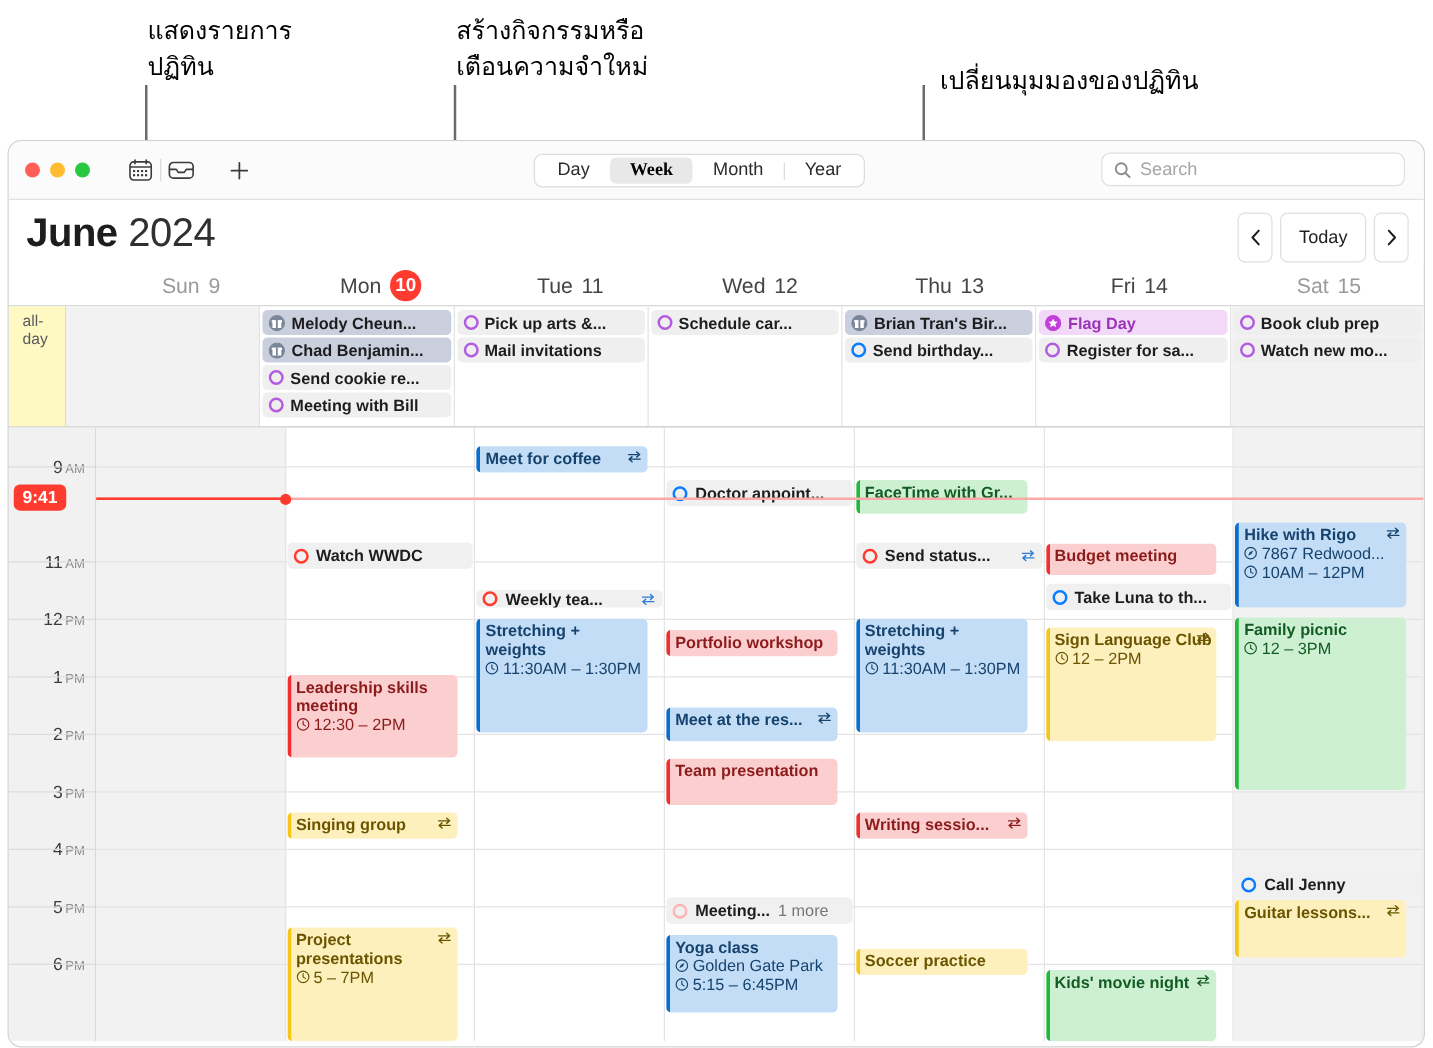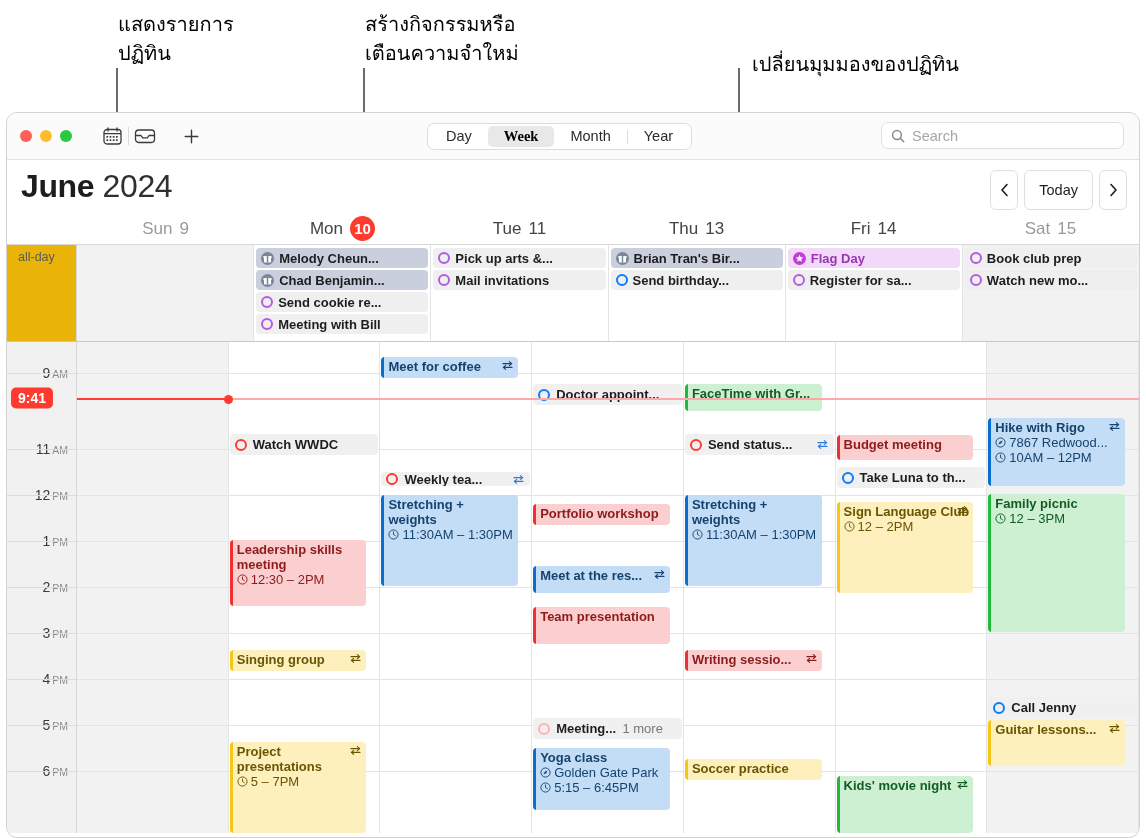--- a/index.html
+++ b/index.html
@@ -126,22 +126,22 @@
 
   
   .allday {
     position: relative;
     height: 98px;
     display: flex;
     border-top: 1px solid #d8d8d8;
     border-bottom: 1px solid #c8c8c8;
   }
   .ad-gutter {
-    width: 70px; flex: none;
-    background: #eab308;
+    width: 46px; flex: none;
+    background: #fef9c3;
     border-right: 1px solid #d8d8d8;
     font-size: 12.5px; color: #5b5b5b;
     padding: 5px 0 0 11px;
   }
   .ad-col {
     flex: 1 1 0; min-width: 0;
     border-right: 1px solid #e4e4e4;
     padding: 3px 2px 0 2px;
     display: flex; flex-direction: column; gap: 2px;
   }
@@ -359,20 +359,24 @@
       </div>
       <div class="dh-cell">
         <span>Mon</span>
         <span class="dh-today-badge">10</span>
       </div>
       <div class="dh-cell">
         <span>Tue</span>
         <span>11</span>
       </div>
       <div class="dh-cell">
+        <span>Wed</span>
+        <span>12</span>
+      </div>
+      <div class="dh-cell">
         <span>Thu</span>
         <span>13</span>
       </div>
       <div class="dh-cell">
         <span>Fri</span>
         <span>14</span>
       </div>
       <div class="dh-cell dim">
         <span>Sat</span>
         <span>15</span>
@@ -411,20 +415,26 @@
         </div>
       </div>
       <div class="ad-col">
         <div class="chip grey">
           <div class="ring purple"></div>
           <span>Pick up arts &amp;...</span>
         </div>
         <div class="chip grey">
           <div class="ring purple"></div>
           <span>Mail invitations</span>
+        </div>
+      </div>
+      <div class="ad-col">
+        <div class="chip grey">
+          <div class="ring purple"></div>
+          <span>Schedule car...</span>
         </div>
       </div>
       <div class="ad-col">
         <div class="chip birthday">
           <svg viewBox="0 0 14 14" class="gift-ic">
             <circle cx="7" cy="7" r="7" fill="#7b8699"></circle>
             <rect x="3.2" y="6" width="7.6" height="5.2" fill="#fff"></rect>
             <rect x="2.6" y="4.4" width="8.8" height="2" fill="#fff"></rect>
             <rect x="6.2" y="4.4" width="1.6" height="6.8" fill="#7b8699"></rect>
           </svg>

